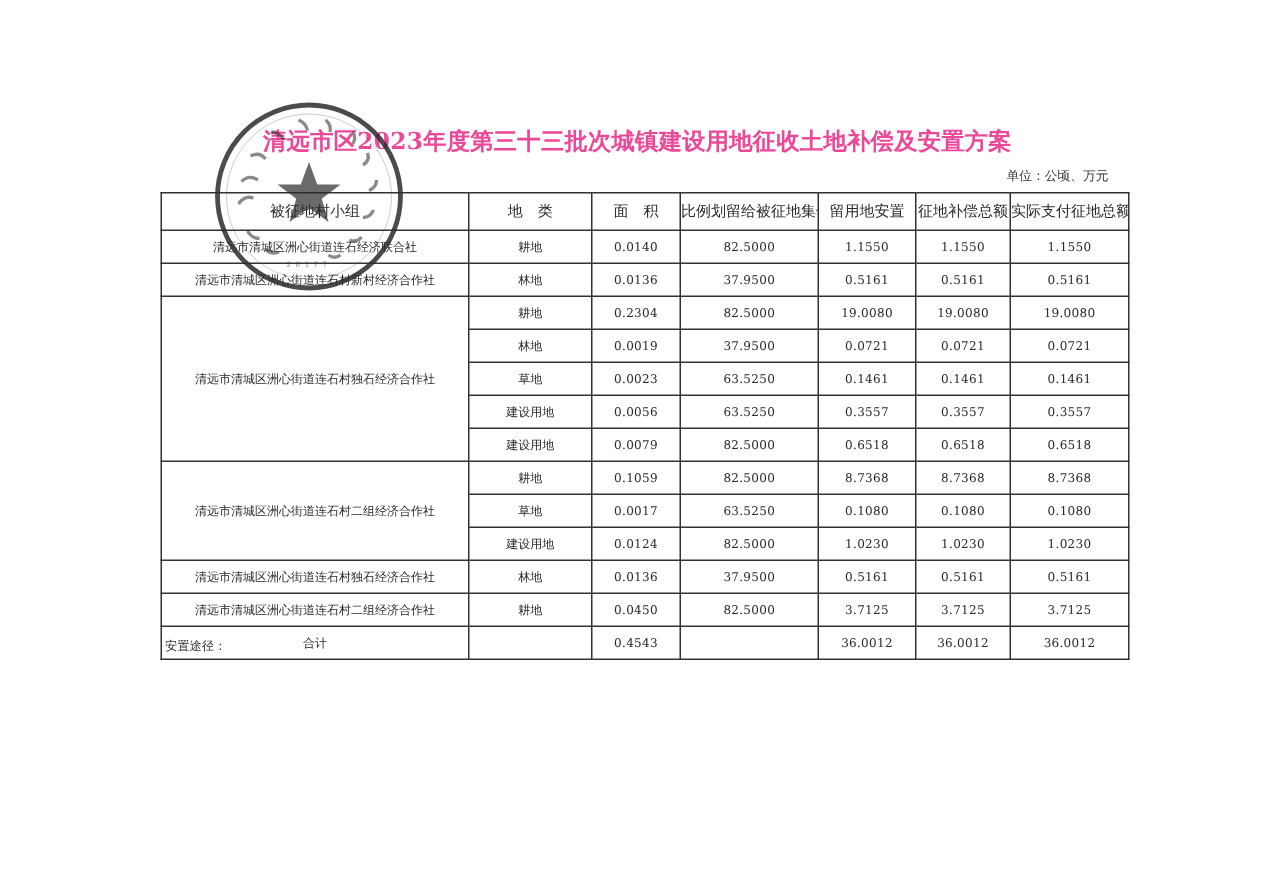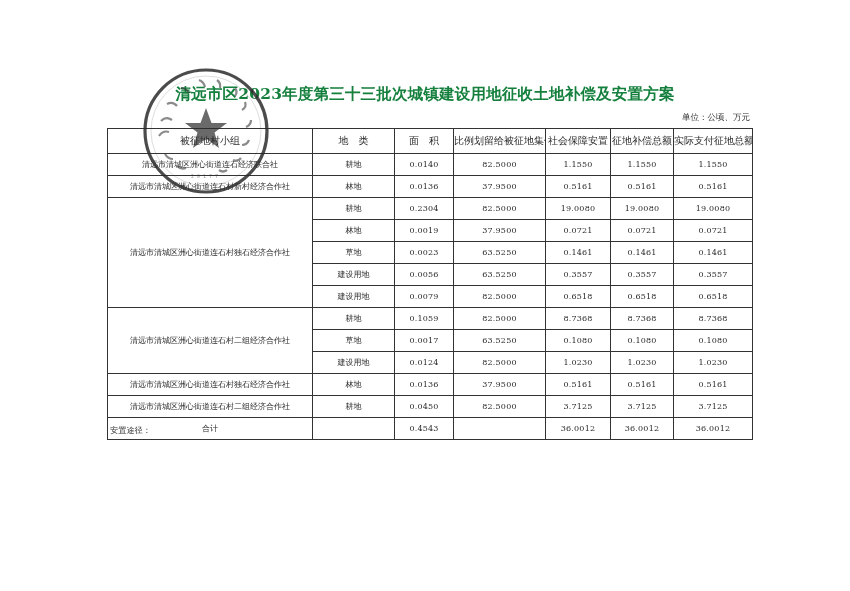--- a/index.html
+++ b/index.html
@@ -2,24 +2,24 @@
 <html><head>
 <meta charset="utf-8">
 <style>
   html, body { margin: 0; padding: 0; }
   body {
     width: 850px; height: 591px; background: #ffffff; position: relative; overflow: hidden;
     font-family: "DejaVu Serif", "Liberation Serif", serif; color: #1a1a1a;
   }
   .title {
     position: absolute; left: 0; width: 850px; top: 84px; text-align: center;
-    font-size: 15.5px; font-weight: bold; letter-spacing: 0.2px; color: #15803d;
+    font-size: 15.5px; font-weight: bold; letter-spacing: 0.2px; color: #ec4899;
   }
   .unit {
-    position: absolute; right: 100px; top: 112px; font-size: 8.5px; color: #333; font-family: Liberation Mono, monospace;
+    position: absolute; right: 111px; top: 112px; font-size: 8.5px; color: #333; font-family: Liberation Mono, monospace;
   }
   table.main {
     position: absolute; left: 107px; top: 128px; width: 645px;
     border-collapse: collapse; table-layout: fixed;
     font-size: 8px; color: #2a2a2a;
   }
   table.main td, table.main th {
     border: 1.2px solid #333; text-align: center; vertical-align: middle;
     padding: 0; font-weight: normal; overflow: hidden; white-space: nowrap;
   }
@@ -49,21 +49,21 @@
       <col style="width:65px">
       <col style="width:63px">
       <col style="width:79px">
   </colgroup>
   <thead>
     <tr>
       <th>被征地村小组</th>
       <th>地　类</th>
       <th>面　积</th>
       <th>比例划留给被征地集体</th>
-      <th>社会保障安置</th>
+      <th>留用地安置</th>
       <th>征地补偿总额</th>
       <th>实际支付征地总额</th>
     </tr>
   </thead>
   <tbody>
 
     <tr>
       <td>清远市清城区洲心街道连石经济联合社</td>
       <td>耕地</td>
       <td class="num">0.0140</td>

